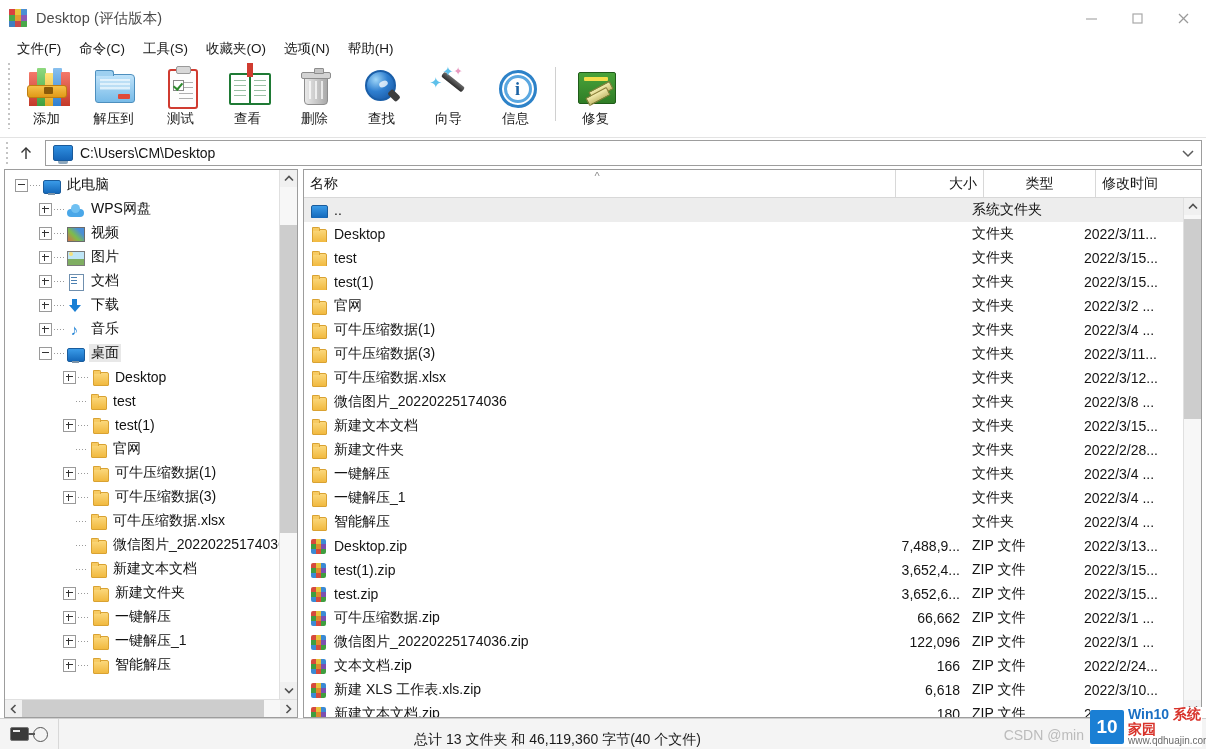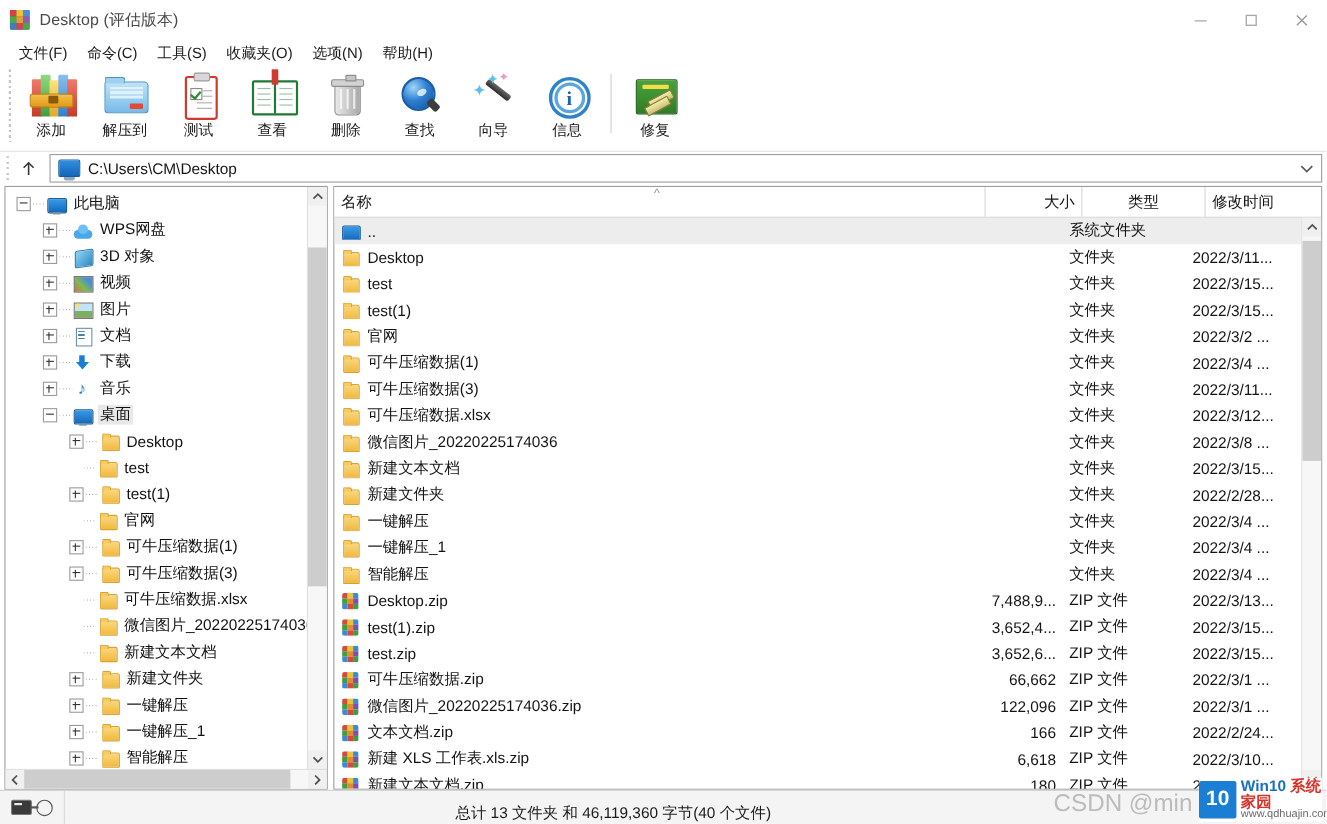--- a/index.html
+++ b/index.html
@@ -524,21 +524,21 @@
 
   
   .wm-zhihu {
     position:absolute; right:118px; bottom:26px;
     font-size: 34px; color: rgba(120,120,120,0.34);
     font-family:"Liberation Sans", sans-serif;
     white-space:nowrap; pointer-events:none; letter-spacing:1px;
   }
   .wm-csdn {
     position:absolute; right:122px; bottom:6px;
-    font-size: 22px; color: rgba(140,140,140,0.55);
+    font-size: 14px; color: rgba(140,140,140,0.55);
     white-space:nowrap; pointer-events:none;margin-left:37px;
   }
   .wm-win10 {
     position:absolute; right:4px; bottom:2px;
     width:112px; height:40px;
     display:flex; align-items:center;
     background:#ffffff;
   }
   .wm-logo {
     width:34px;height:34px;background:#1a7fd4;
@@ -746,32 +746,20 @@
               <div style="width:34px;flex:0 0 34px;height:1px;"></div>
               <div class="tree-expander">
                 <span class="hbar"></span>
                 <span class="vbar"></span>
               </div>
               <div class="tree-dots"></div>
               <div class="tree-ic">
                 <div class="ic-cloud"></div>
               </div>
               <div class="tree-label">WPS网盘</div>
-            </div>
-            <div class="tree-row">
-              <div style="width:34px;flex:0 0 34px;height:1px;"></div>
-              <div class="tree-expander">
-                <span class="hbar"></span>
-                <span class="vbar"></span>
-              </div>
-              <div class="tree-dots"></div>
-              <div class="tree-ic">
-                <div class="ic-3d"></div>
-              </div>
-              <div class="tree-label">3D 对象</div>
             </div>
             <div class="tree-row">
               <div style="width:34px;flex:0 0 34px;height:1px;"></div>
               <div class="tree-expander">
                 <span class="hbar"></span>
                 <span class="vbar"></span>
               </div>
               <div class="tree-dots"></div>
               <div class="tree-ic">
                 <div class="ic-video"></div>

